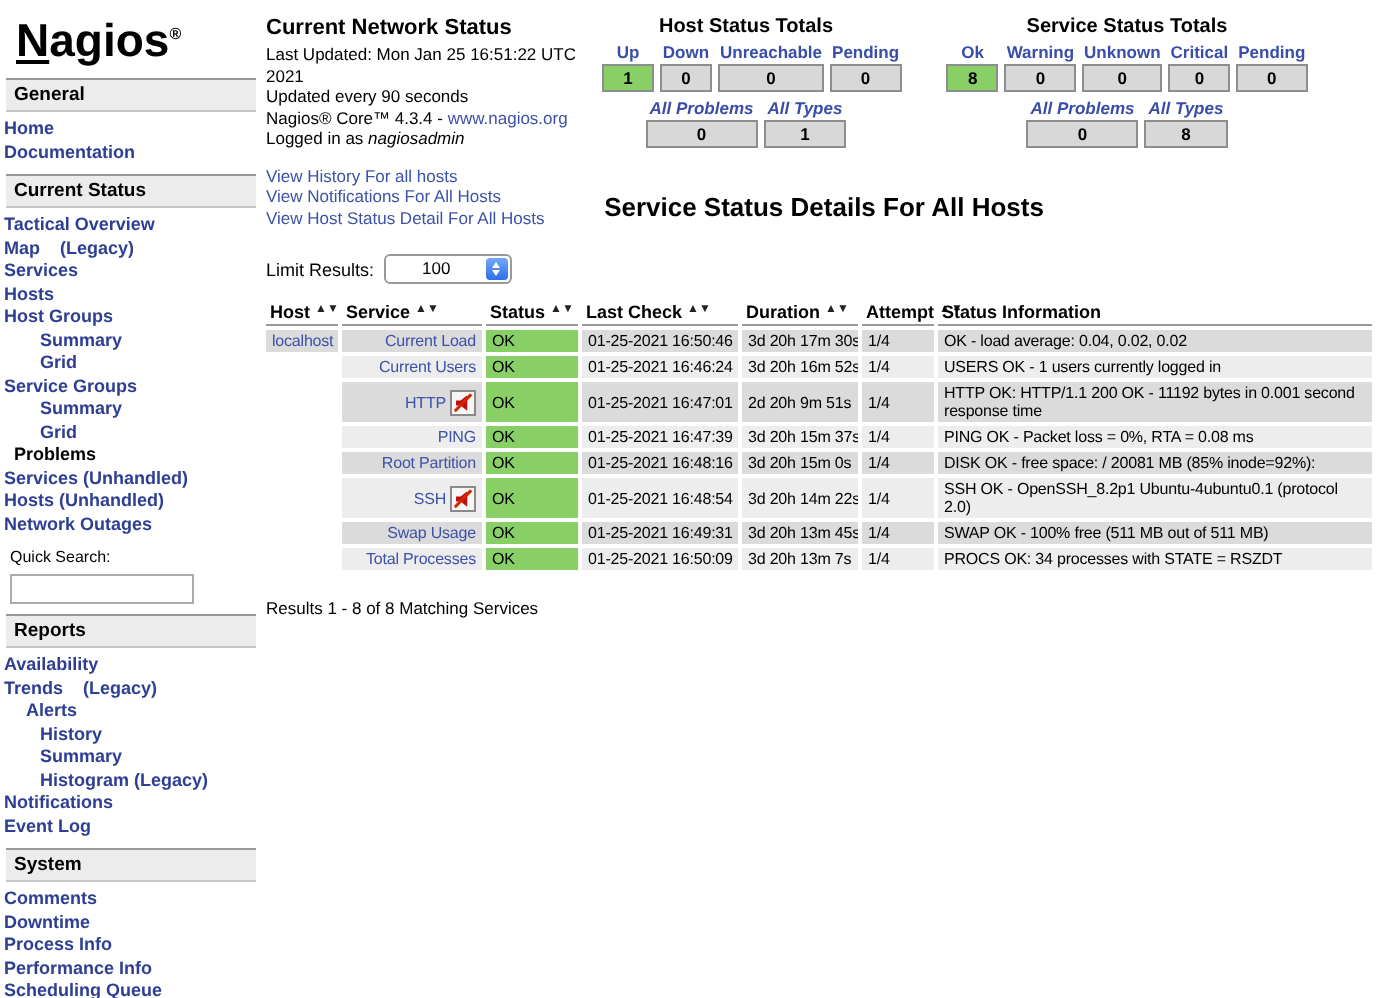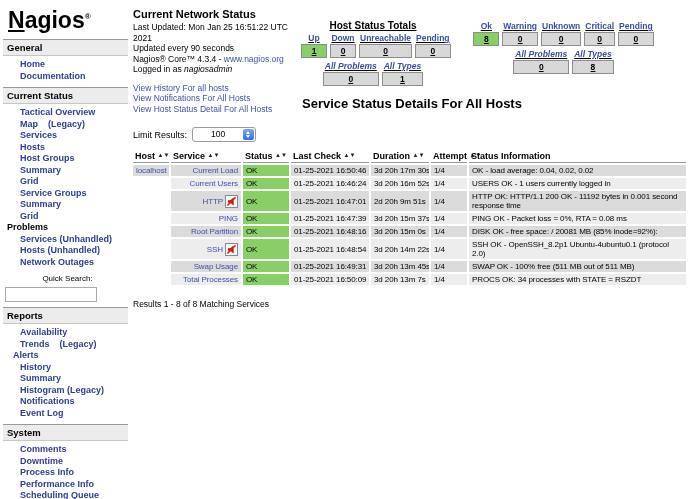--- a/index.html
+++ b/index.html
@@ -8,38 +8,38 @@
 
   
   #sidebar{position:absolute;left:0;top:0;width:130px;}
   .logo{margin:7px 0 4px 8px;font-size:23px;font-weight:bold;color:#000;letter-spacing:0px;}
   .logo .n{text-decoration:underline;}
   .logo sup{font-size:8px;vertical-align:super;}
   .sbar{margin:5px 2px 3px 3px;padding:2px 4px;background:#ececec;border-top:1px solid #999;border-bottom:1px solid #c6c6c6;
         font-size:9.5px;font-weight:bold;color:#000;}
   .snav{margin:1px 0 2px 0;}
   .sitem{display:block;font-size:9px;font-weight:bold;color:#2e3e93;line-height:11.5px;text-decoration:none;white-space:pre;}
-  .lvl1{padding-left:20px;}
+  .lvl1{padding-left:2px;}
   .lvl2{padding-left:20px;}
   .headb{padding-left:7px;color:#000;}
   .headn{padding-left:13px;color:#2e3e93;}
-  .qs-label{font-size:8px;color:#000;padding-left:5px;margin-top:6px;text-align:center;}
+  .qs-label{font-size:8px;color:#000;padding-left:5px;margin-top:6px;}
   .qs-input{display:block;margin:4px 0 2px 5px;width:86px;height:13px;border:1px solid #aaa;background:#fff;font-size:9px;padding:0 2px;}
 
   
   #main{position:absolute;left:130px;top:0;width:564px;}
   #hdr{position:relative;height:92px;}
   #hdr-info{position:absolute;left:3px;top:8px;width:170px;}
   .hdr-title{font-size:11px;font-weight:bold;color:#000;margin-bottom:2px;}
   .hdr-line{font-size:8.5px;color:#000;line-height:10.5px;}
   .hdr-line a{color:#3c51a8;text-decoration:none;}
   .hdr-links{margin-top:8px;}
   .hdr-link{display:block;font-size:8.5px;color:#3c51a8;text-decoration:none;line-height:10.5px;}
 
-  .totals{position:absolute;top:20px;text-decoration:underline;}
+  .totals{position:absolute;top:8px;}
   #host-totals{left:168px;width:150px;}
   #svc-totals{left:326px;width:215px;}
   .tot-title{font-size:10px;font-weight:bold;text-align:center;color:#000;margin-bottom:1px;}
   .tot-table{border-spacing:3px 1px;margin:0 auto;}
   .tot-table th{font-size:8.5px;font-weight:bold;color:#3a4da8;padding:0 1px;}
   .tot-table td{border:1px solid #8d8d8d;background:#d8d8d8;text-align:center;font-size:8.5px;font-weight:bold;color:#000;padding:1px 6px;min-width:12px;}
   .tot-table td.ok{background:#88d066;}
   .tot-sum{border-spacing:3px 1px;margin:1px auto 0 auto;}
   .tot-sum th{font-size:8.5px;font-weight:bold;font-style:italic;color:#3a4da8;padding:0 2px;}
   .tot-sum td{border:1px solid #8d8d8d;background:#d8d8d8;text-align:center;font-size:8.5px;font-weight:bold;padding:1px 14px;}
@@ -173,20 +173,21 @@
           </tr>
           <tr>
             <td>0</td>
             <td>1</td>
           </tr>
         </tbody>
           </table>
       </div>
 
       <div class="totals" id="svc-totals">
+        <div class="tot-title">Service Status Totals</div>
         <table class="tot-table">
           <tbody>
               <tr>
             <th>Ok</th>
             <th>Warning</th>
             <th>Unknown</th>
             <th>Critical</th>
             <th>Pending</th>
           </tr>
           <tr>

